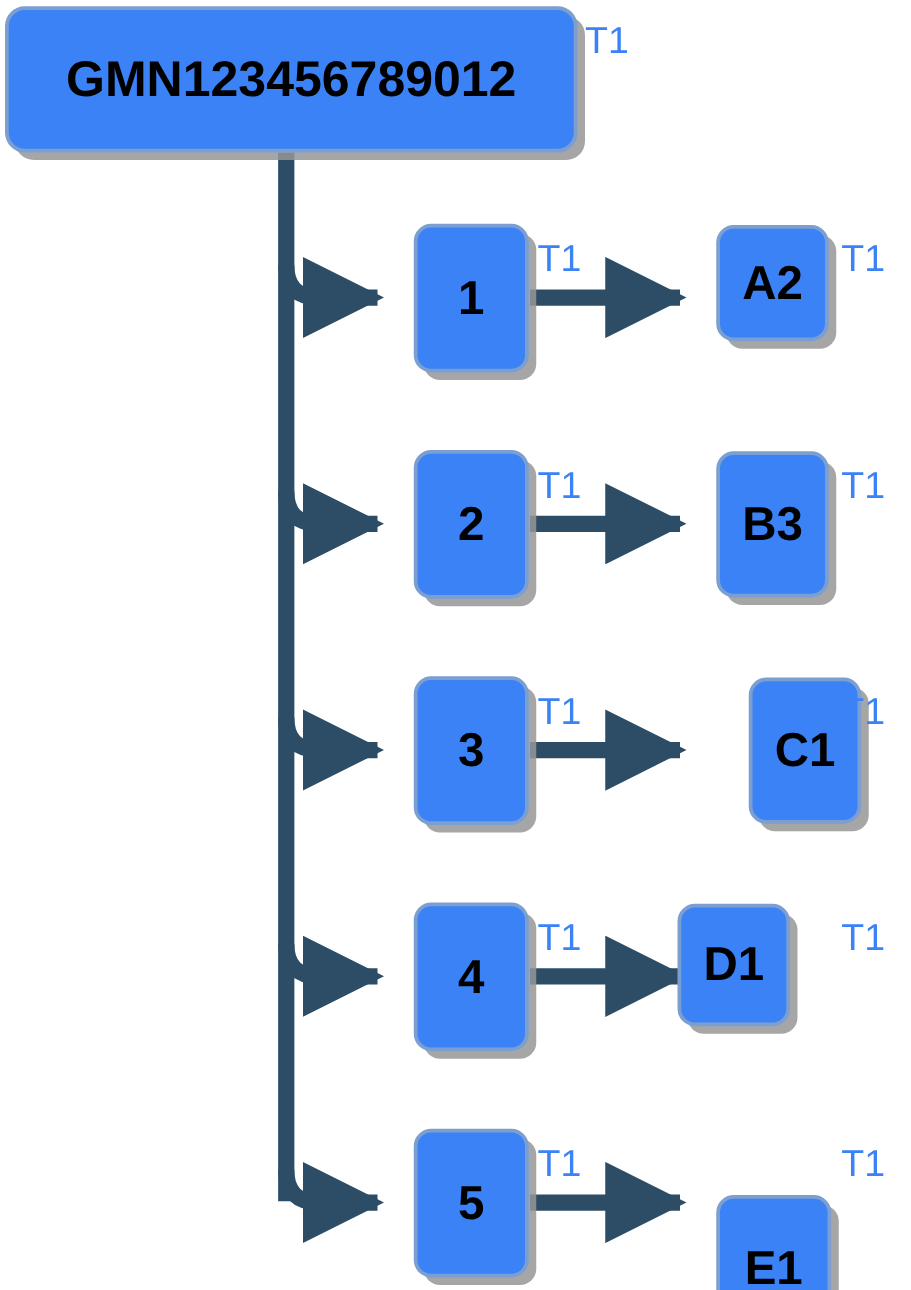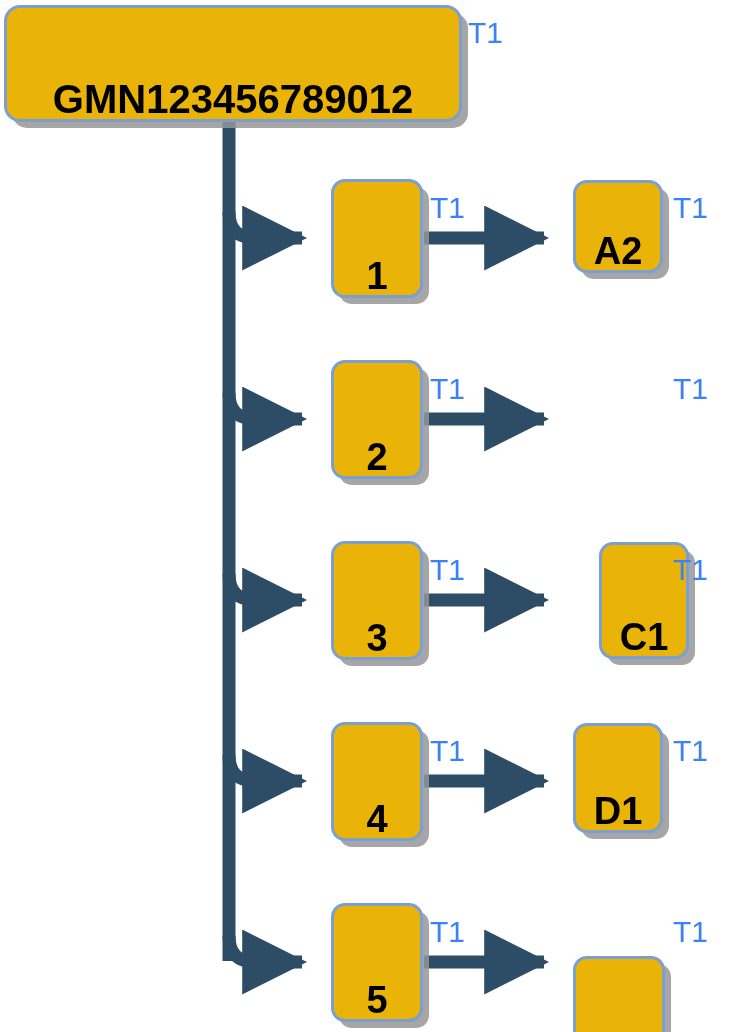--- a/index.html
+++ b/index.html
@@ -21,26 +21,26 @@
   #edge-layer {
     position: absolute;
     left: 0;
     top: 0;
     width: 729px;
     height: 1032px;
   }
   .node {
     position: absolute;
     box-sizing: border-box;
-    background: #eab308;
+    background: #3b82f6;
     border: 3px solid #7a9fd0;
     border-radius: 14px;
     box-shadow: 7px 7px 0 -1px rgba(150,150,150,0.85);
     display: flex;
-    align-items: flex-end;
+    align-items: center;
     justify-content: center;
     color: #000000;
     font-weight: bold;
     z-index: 3;
   }
   .node-root {
     border-radius: 16px;
     font-size: 40px;
     letter-spacing: 0px;
   }
@@ -99,36 +99,39 @@
   <span class="tag" style="left:430px; top:193px;">T1</span>
   <div class="node node-leaf" style="left:573px; top:180px; width:90px; height:93px;">
     <span class="node-label">A2</span>
   </div>
   <span class="tag" style="left:673px; top:193px;">T1</span>
 
   <div class="node node-mid" style="left:331px; top:360px; width:92px; height:119px;">
     <span class="node-label">2</span>
   </div>
   <span class="tag" style="left:430px; top:374px;">T1</span>
+  <div class="node node-leaf" style="left:573px; top:361px; width:90px; height:117px;">
+    <span class="node-label">B3</span>
+  </div>
   <span class="tag" style="left:673px; top:374px;">T1</span>
 
   <div class="node node-mid" style="left:331px; top:541px; width:92px; height:119px;">
     <span class="node-label">3</span>
   </div>
   <span class="tag" style="left:430px; top:555px;">T1</span>
   <div class="node node-leaf" style="left:599px; top:542px; width:90px; height:117px;">
     <span class="node-label">C1</span>
   </div>
   <span class="tag" style="left:673px; top:555px;">T1</span>
 
   <div class="node node-mid" style="left:331px; top:722px; width:92px; height:119px;">
     <span class="node-label">4</span>
   </div>
   <span class="tag" style="left:430px; top:736px;">T1</span>
-  <div class="node node-leaf" style="left:573px; top:723px; width:90px; height:110px;">
+  <div class="node node-leaf" style="left:542px; top:723px; width:90px; height:98px;">
     <span class="node-label">D1</span>
   </div>
   <span class="tag" style="left:673px; top:736px;">T1</span>
 
   <div class="node node-mid" style="left:331px; top:903px; width:92px; height:119px;">
     <span class="node-label">5</span>
   </div>
   <span class="tag" style="left:430px; top:917px;">T1</span>
   <div class="node node-leaf" style="left:573px; top:956px; width:92px; height:117px;">
     <span class="node-label">E1</span>

